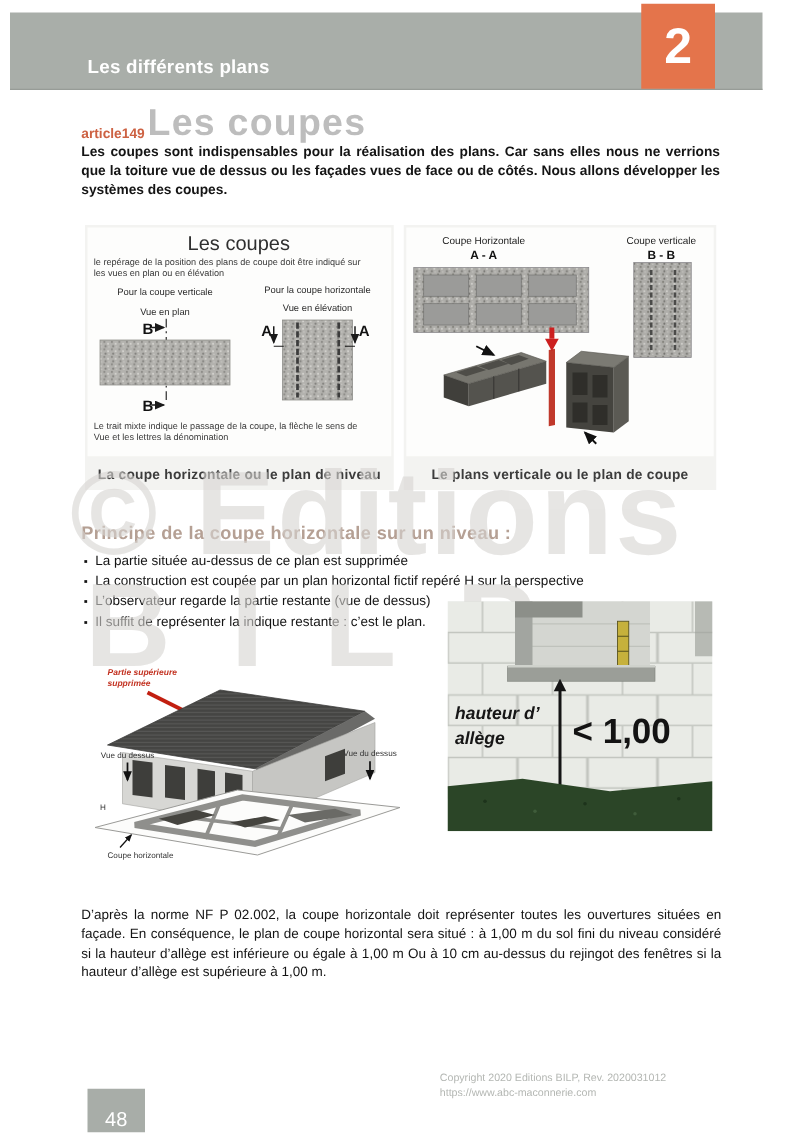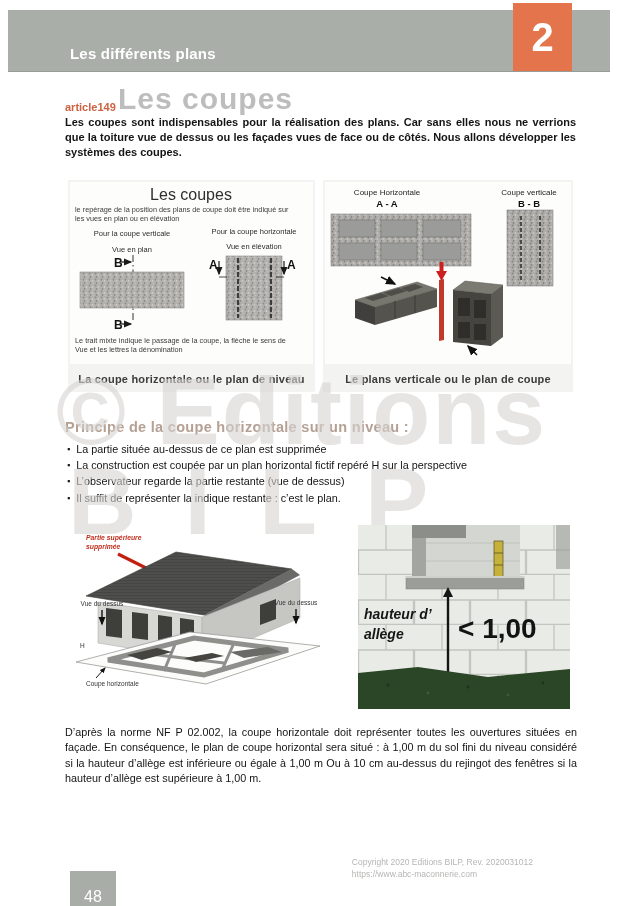--- a/index.html
+++ b/index.html
@@ -31,21 +31,21 @@
   .wm1{font-size:95px;letter-spacing:2px;}
   .wm2{font-size:95px;letter-spacing:48px;margin-left:12px;}
   
   .principle-h{position:absolute;left:65px;top:419px;font-size:14.5px;font-weight:bold;
     color:#b5a094;letter-spacing:.3px;z-index:10;}
   .bullets{position:absolute;left:67px;top:443px;width:500px;z-index:10;}
   .bullet{font-size:10.8px;line-height:1.22;margin-bottom:3px;color:#141414;display:flex;}
   .bullet::before{content:"▪";font-size:9px;margin-right:6px;position:relative;top:1px;}
   
   .house-fig{position:absolute;left:72px;top:512px;width:256px;height:180px;z-index:50;}
-  .wall-fig{position:absolute;left:358px;top:525px;width:212px;height:184px;z-index:50;border-radius:19px;}
+  .wall-fig{position:absolute;left:358px;top:481px;width:212px;height:184px;z-index:50;border-radius:19px;}
   
   .norm{position:absolute;left:65px;top:725px;width:512px;font-size:10.8px;line-height:1.42;
     text-align:justify;color:#141414;}
   
   .pg-num{position:absolute;left:70px;top:847px;width:46px;height:52px;background:#a8ada8;
     display:flex;align-items:center;justify-content:center;color:#fff;font-size:16px;margin-top:24px;}
   .copyright{position:absolute;right:77px;top:856px;font-size:8.5px;
     line-height:1.45;color:#b4b7b3;}
   svg text{font-family:"Liberation Sans",sans-serif;}
 </style>

